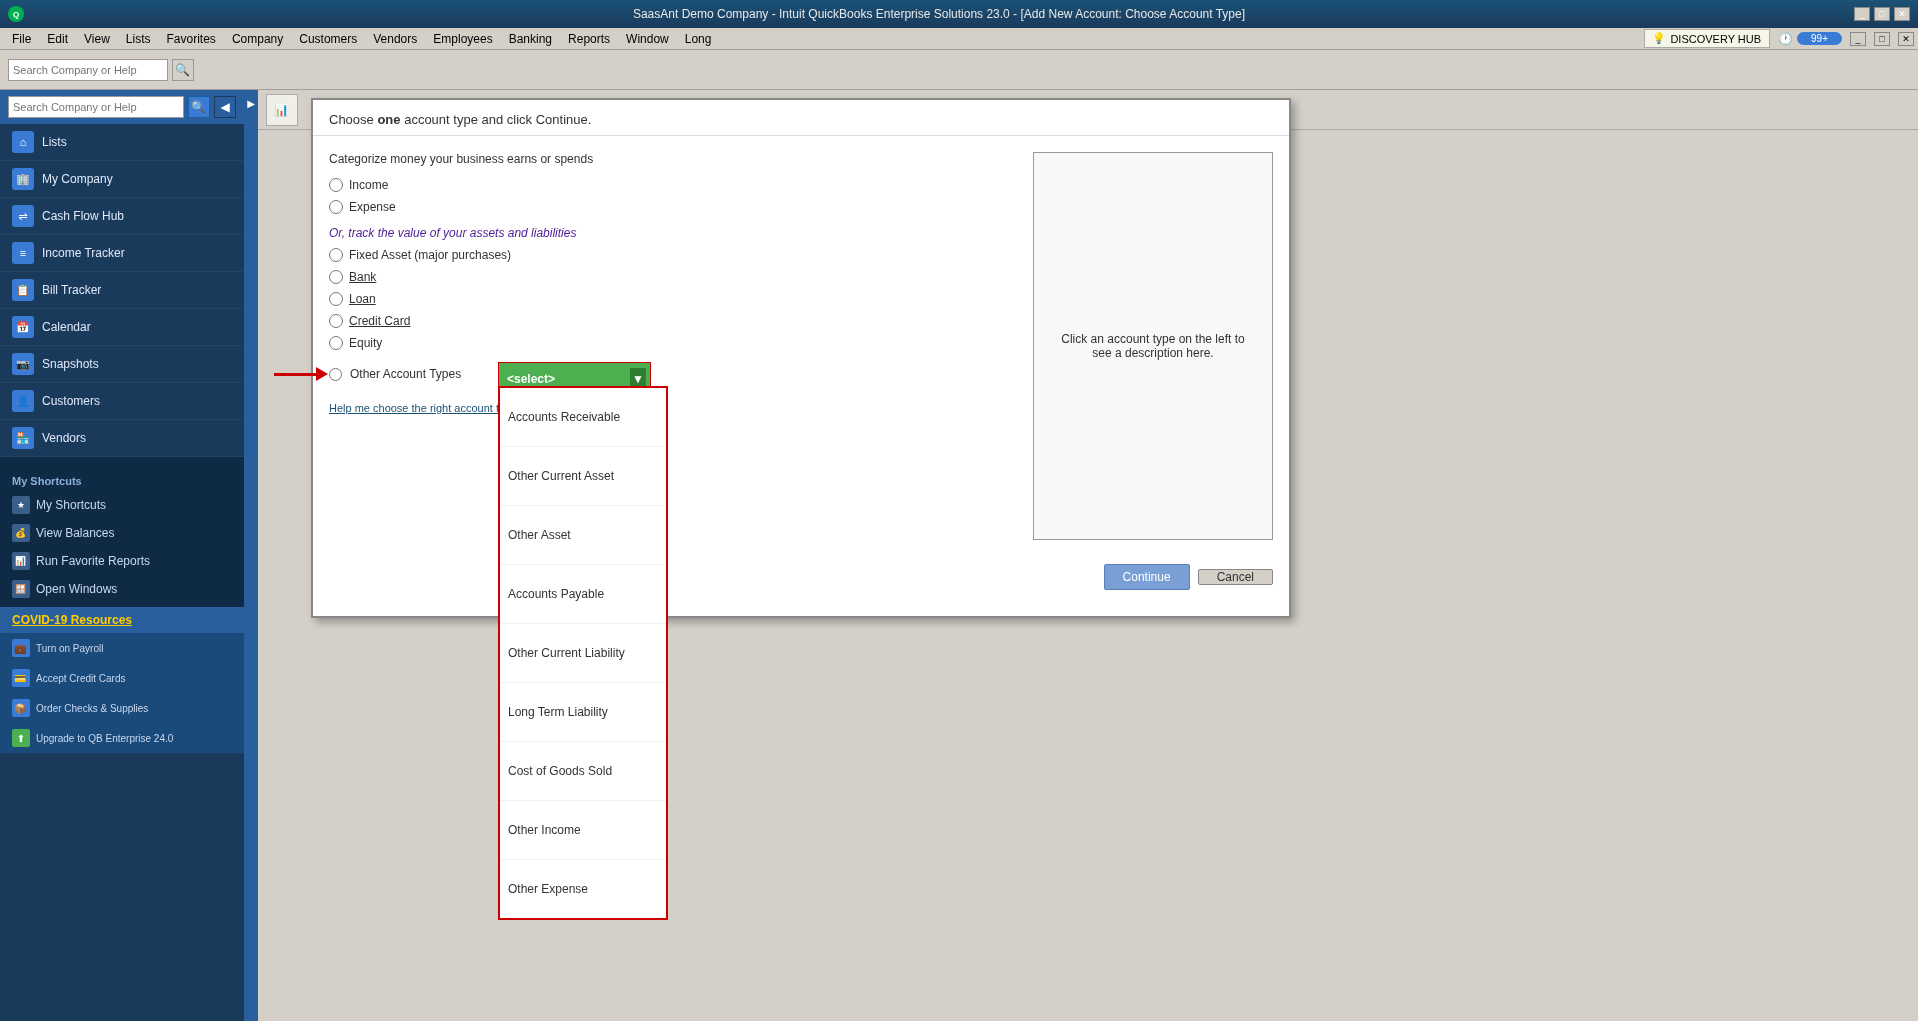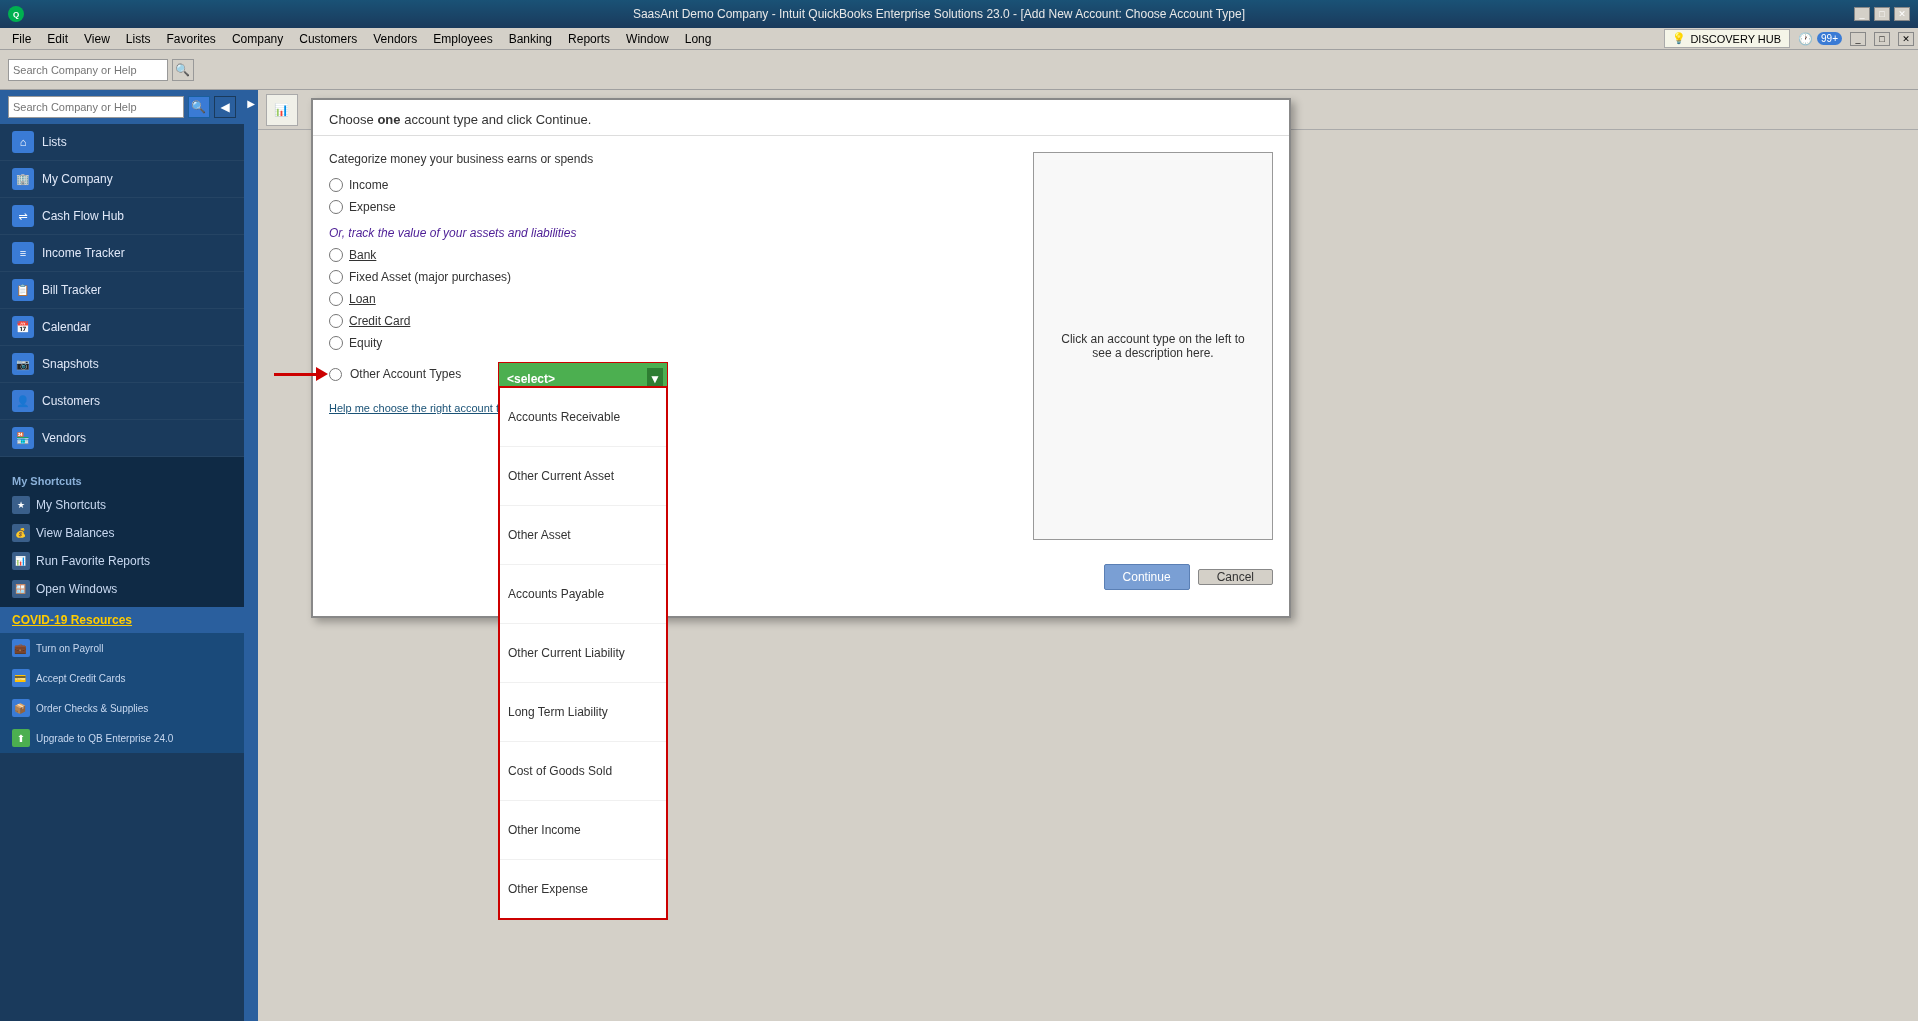--- a/index.html
+++ b/index.html
@@ -75,21 +75,21 @@
       padding: 2px 8px;
       font-size: 11px;
       display: flex;
       align-items: center;
       gap: 4px;
     }
     .notif-badge {
       background: #3a7bd5;
       color: white;
       border-radius: 10px;
-      padding: 1px 4px;
+      padding: 1px 14px;
       font-size: 10px;
     }
 
     
     .toolbar {
       background: #d4d0c8;
       height: 40px;
       display: flex;
       align-items: center;
       padding: 0 8px;
@@ -366,21 +366,21 @@
       font-size: 12px;
       color: #333;
       min-width: 140px;
     }
 
     
     .dropdown-container {
       position: relative;
     }
     .dropdown-select-shown {
-      width: 170px;
+      width: 153px;
       height: 24px;
       background: #4caf50;
       border: 1px solid #cc0000;
       border-bottom: none;
       display: flex;
       align-items: center;
       justify-content: space-between;
       padding: 8px 4px 0 8px;
       cursor: pointer;
       font-size: 12px;
@@ -636,25 +636,25 @@
                 <input type="radio" name="account-type" style="">
                 <label class="radio-label">Expense</label>
               </div>
             </div>
 
             <div class="divider-text">Or, track the value of your assets and liabilities</div>
 
             <div class="radio-group">
               <div class="radio-row">
                 <input type="radio" name="account-type" style="">
-                <label class="radio-label underline">Bank</label>
+                <label class="radio-label"><span>Fixed Asset (major purchases)</span></label>
               </div>
               <div class="radio-row">
                 <input type="radio" name="account-type" style="">
-                <label class="radio-label"><span>Fixed Asset (major purchases)</span></label>
+                <label class="radio-label underline">Bank</label>
               </div>
               <div class="radio-row">
                 <input type="radio" name="account-type" style="">
                 <label class="radio-label underline">Loan</label>
               </div>
               <div class="radio-row">
                 <input type="radio" name="account-type" style="">
                 <label class="radio-label"><span class="underline">Credit Card</span></label>
               </div>
               <div class="radio-row">

